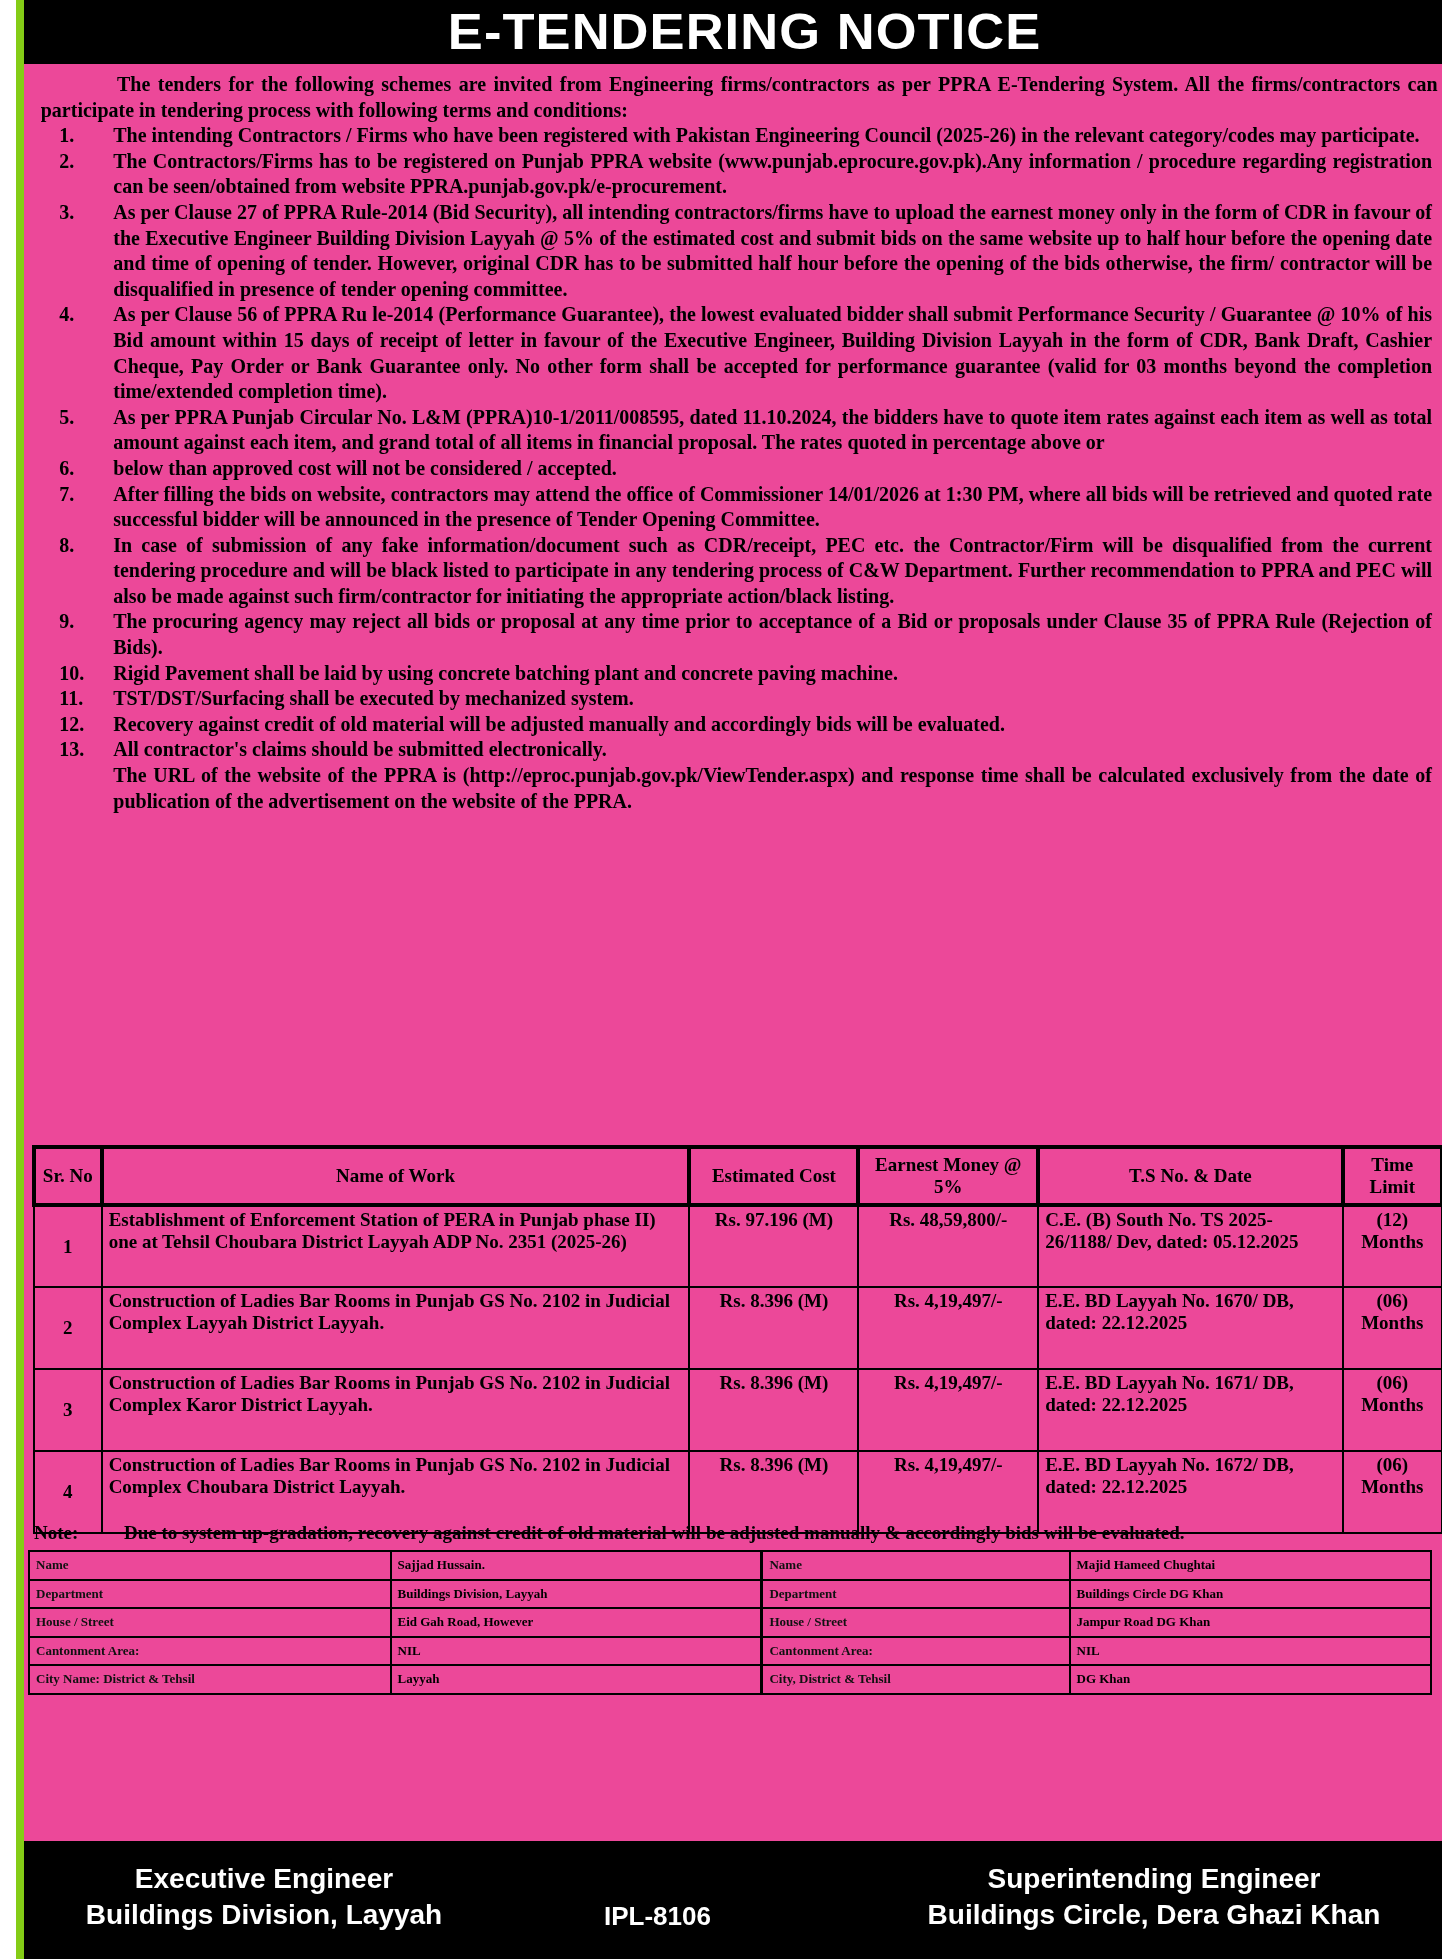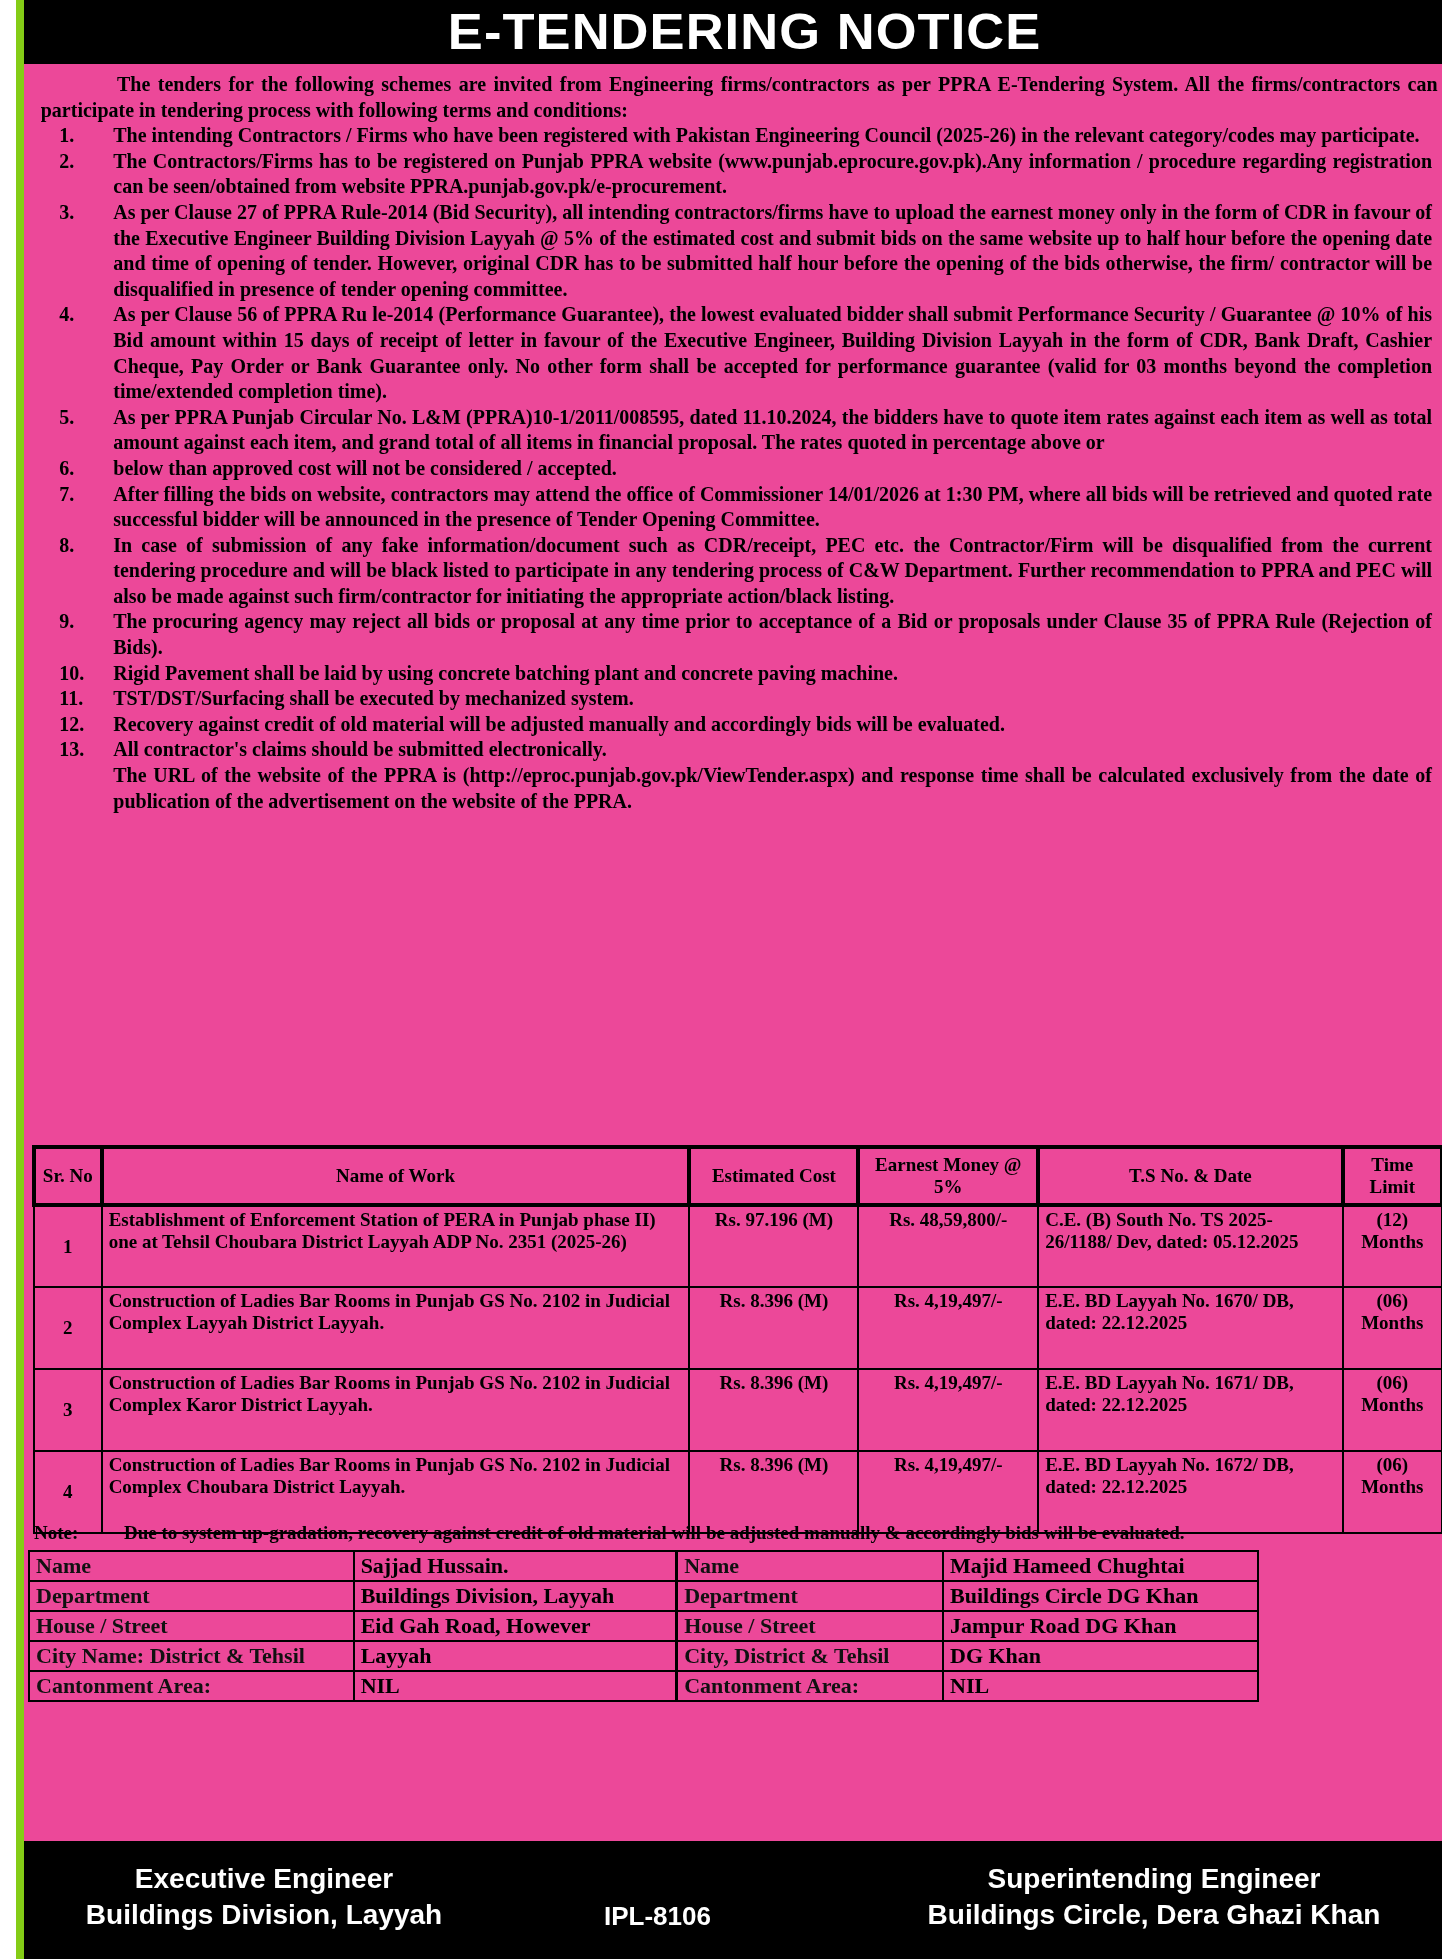--- a/index.html
+++ b/index.html
@@ -24,21 +24,21 @@
   .works { position: absolute; left: 8px; top: 1125px; width: 1412px; font-family: "Liberation Serif", serif; font-weight: 700; font-size: 19px; line-height: 22px; margin-top: 20px; }
   .works th, .works td { border: 2px solid #000; vertical-align: top; padding: 2px 6px; }
   .works thead th { border-width: 4px 4px 4px 4px; text-align: center; vertical-align: middle; height: 58px; font-size: 19px; }
   .works td.sr { text-align: center; vertical-align: middle; }
   .works td.center { text-align: center; }
   .works tbody tr { height: 82px; }
 
   .note { position: absolute; left: 10px; top: 1522px; width: 1420px; font-family: "Liberation Serif", serif; font-weight: 700; font-size: 19px; display: flex; }
   .note .lbl { width: 90px; flex: none; }
 
-  .contacts { position: absolute; left: 4px; top: 1550px; width: 1231px; font-family: "Liberation Serif", serif; font-weight: 700; font-size: 22px; }
+  .contacts { position: absolute; left: 4px; top: 1550px; width: 1404px; font-family: "Liberation Serif", serif; font-weight: 700; font-size: 13px; }
   .contacts td { border: 2px solid #000; height: 28.5px; padding: 1px 6px; vertical-align: middle; white-space: nowrap; }
   .contacts td.lbl { font-weight: 400; font-weight: 700; color: #111; }
   .contacts td.divider-left { border-left: 3px solid #000; }
 
   .footer { position: absolute; left: 0; top: 1841px; width: 1442px; height: 118px; background: #000; color: #fff; font-family: "Liberation Sans", sans-serif; font-weight: 700; }
   .footer .col { position: absolute; text-align: center; font-size: 28px; line-height: 36px; }
   .footer .left { left: 20px; width: 440px; top: 20px; }
   .footer .right { left: 820px; width: 620px; top: 20px; }
   .footer .code { position: absolute; left: 580px; top: 60px; font-size: 26px; }
 </style>
@@ -192,30 +192,30 @@
           <td class="lbl divider-left">Department</td>
           <td>Buildings Circle DG Khan</td>
         </tr>
       <tr>
           <td class="lbl">House / Street</td>
           <td>Eid Gah Road, However</td>
           <td class="lbl divider-left">House / Street</td>
           <td>Jampur Road DG Khan</td>
         </tr>
       <tr>
+          <td class="lbl">Cantonment Area:</td>
+          <td>NIL</td>
+          <td class="lbl divider-left">Cantonment Area:</td>
+          <td>NIL</td>
+        </tr>
+      <tr>
           <td class="lbl">City Name: District &amp; Tehsil</td>
           <td>Layyah</td>
           <td class="lbl divider-left">City, District &amp; Tehsil</td>
           <td>DG Khan</td>
-        </tr>
-      <tr>
-          <td class="lbl">Cantonment Area:</td>
-          <td>NIL</td>
-          <td class="lbl divider-left">Cantonment Area:</td>
-          <td>NIL</td>
         </tr>
     </tbody>
   </table>
 
   <div class="footer">
     <div class="col left">
       <div>Executive Engineer</div>
       <div>Buildings Division, Layyah</div>
     </div>
     <div class="code">IPL-8106</div>

